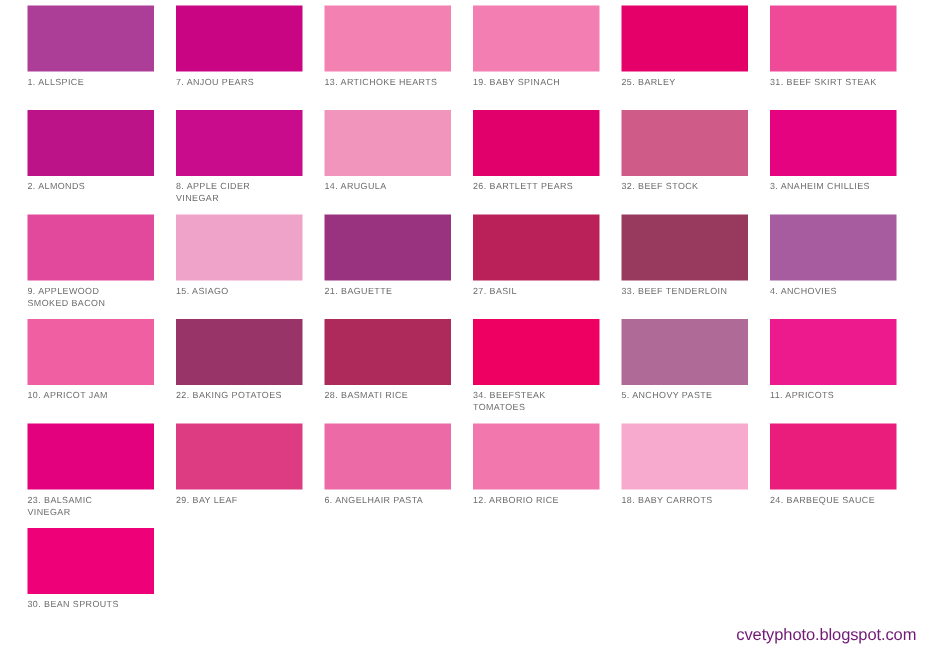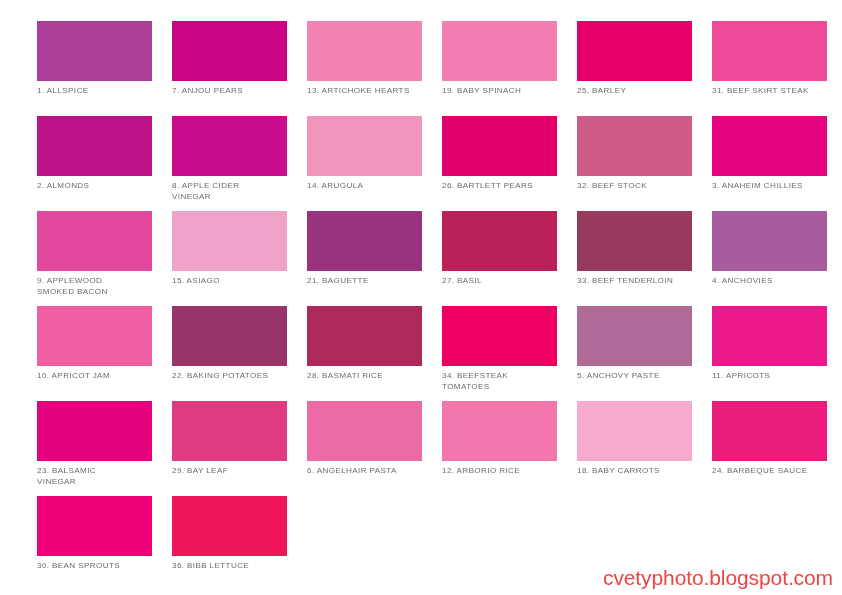--- a/index.html
+++ b/index.html
@@ -12,26 +12,25 @@
     width: 842px;
     height: 595px;
     position: relative;
     overflow: hidden;
     font-family: "Liberation Sans", sans-serif;
     -webkit-font-smoothing: antialiased;
   }
   #swatch-grid {
     position: absolute;
     left: 25px;
-    top: 21px;
+    top: 5px;
     width: 800px;
     display: grid;
     grid-template-columns: repeat(6, 135px);
     grid-auto-rows: 95px;
-    margin-left: 12px;
   }
   .swatch-cell {
     width: 135px;
     height: 95px;
     position: relative;
   }
   .swatch-chip {
     width: 115px;
     height: 60px;
     display: block;
@@ -46,23 +45,23 @@
     letter-spacing: 0.38px;
     color: #6b6b6b;
     text-transform: uppercase;
     white-space: pre-line;
     font-family: "Liberation Sans", sans-serif;
   }
   #watermark {
     position: absolute;
     right: 9px;
     bottom: 5px;
-    font-size: 21px;
+    font-size: 15px;
     line-height: 24px;
-    color: #ef4444;
+    color: #701a75;
     font-family: "Liberation Sans", sans-serif;
     letter-spacing: -0.1px;
     white-space: nowrap;
   }
 </style>
 </head>
 <body>
 
 <div id="swatch-grid">
     <div class="swatch-cell">
@@ -186,19 +185,15 @@
       <div class="swatch-label">18. BABY CARROTS</div>
     </div>
     <div class="swatch-cell">
       <div class="swatch-chip" style="background: rgb(234, 28, 124);"></div>
       <div class="swatch-label">24. BARBEQUE SAUCE</div>
     </div>
     <div class="swatch-cell">
       <div class="swatch-chip" style="background: rgb(238, 0, 121);"></div>
       <div class="swatch-label">30. BEAN SPROUTS</div>
     </div>
-    <div class="swatch-cell">
-      <div class="swatch-chip" style="background: rgb(238, 22, 89);"></div>
-      <div class="swatch-label">36. BIBB LETTUCE</div>
-    </div>
   </div>
 
 <div id="watermark">cvetyphoto.blogspot.com</div>
 
 </body></html>

